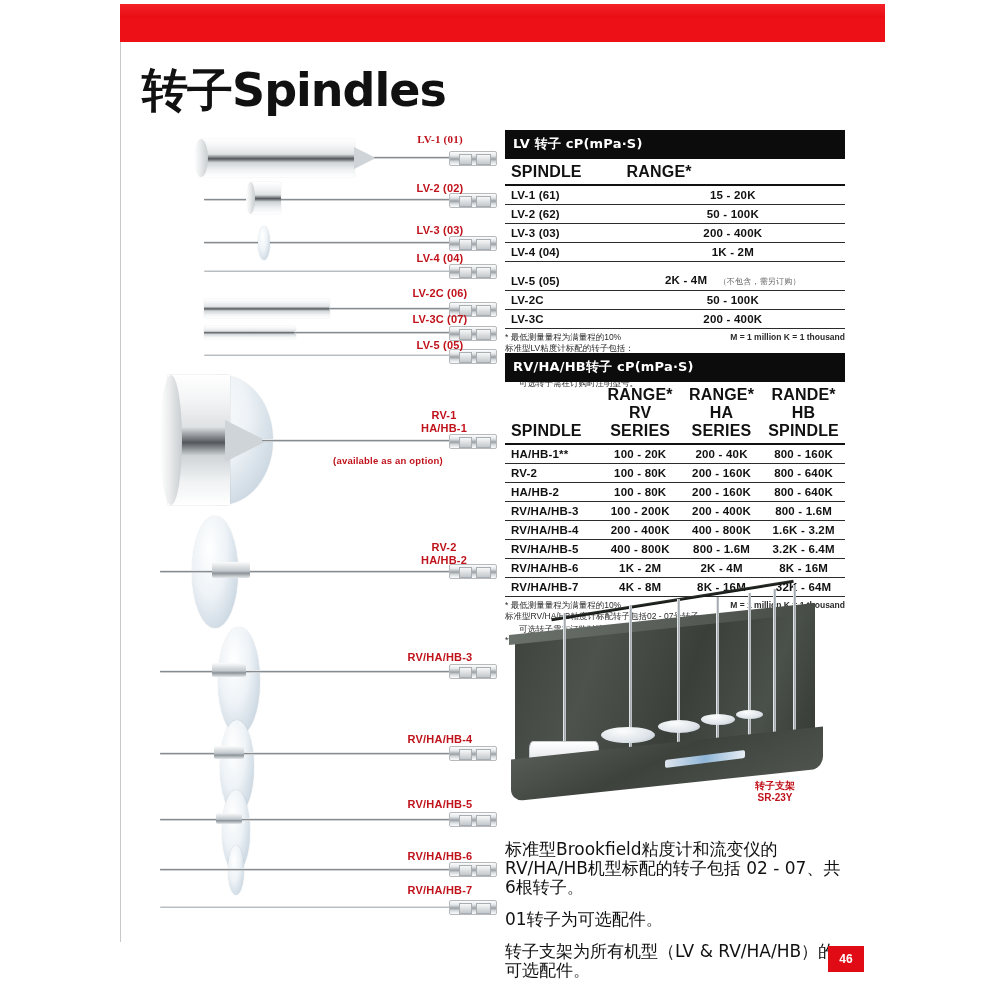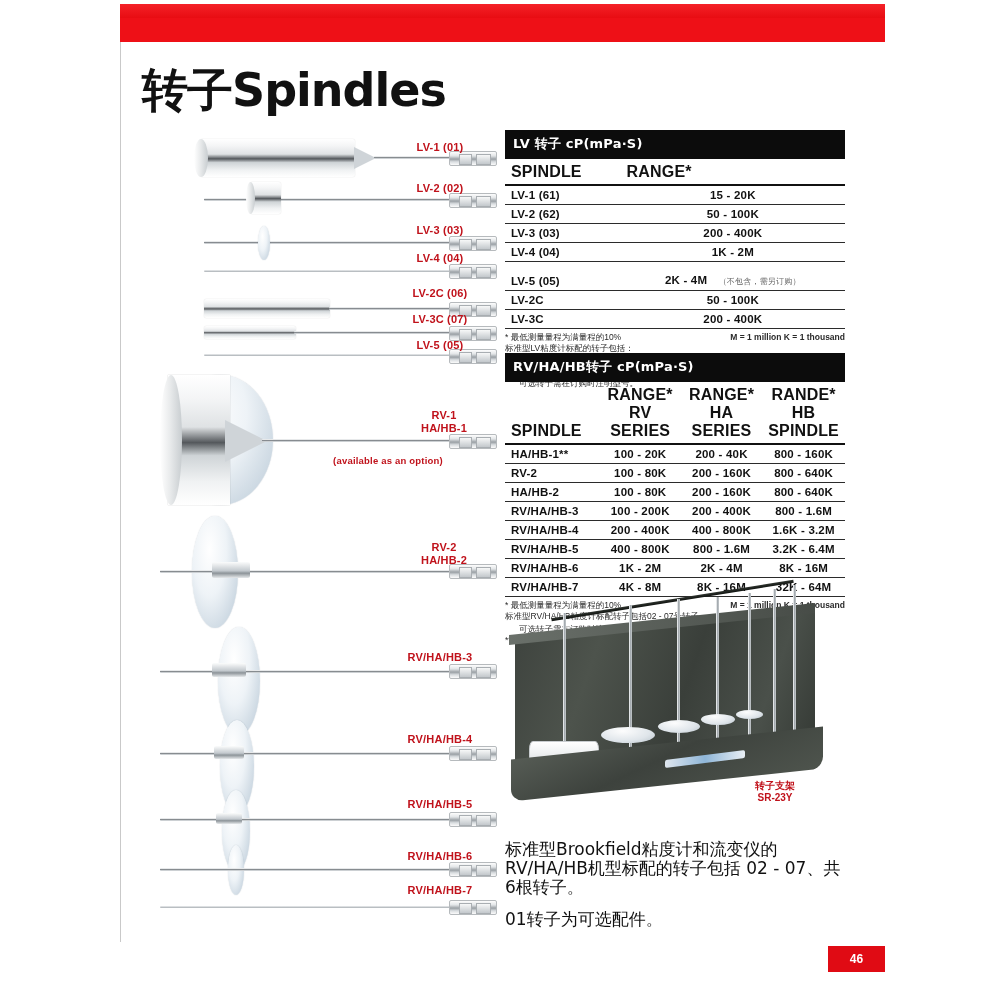--- a/index.html
+++ b/index.html
@@ -169,21 +169,21 @@
     font-size:17px;color:#111;line-height:19px;
     font-family:"DejaVu Sans","Liberation Sans",sans-serif;
   }
   .body-copy p{margin:0 0 13px 0;}
   .footer-note{
     position:absolute;left:148px;top:945px;width:310px;
     font-size:10px;color:#3a3a3a;line-height:14px;
     font-family:"DejaVu Sans","Liberation Sans",sans-serif;
   }
   .page-num{
-    position:absolute;left:828px;top:946px;width:57px;height:26px;
+    position:absolute;left:828px;top:946px;width:36px;height:26px;
     background:#e00b14;color:#fff;font-size:12px;font-weight:bold;
     display:flex;align-items:center;justify-content:center;
   }
 </style>
 </head>
 <body>
 
 <div class="page">
 
   <div class="top-bar">
@@ -193,21 +193,21 @@
 
   <div class="page-title">转子Spindles</div>
 
   <div>
 
     <div class="cyl" style="left:200px;top:139px;width:155px;height:38px;"></div>
     <div class="cyl-cap" style="left:194px;top:139px;width:14px;height:38px;"></div>
     <div class="cone" style="left:354px;top:147px;border-top-width:11px;border-bottom-width:11px;border-left-width:22px;"></div>
     <div class="shaft" style="left:374px;top:156px;width:82px;"></div>
     <div class="coupler" style="left:449px;top:151px;"></div>
-    <div class="red-label" style="left:392px;top:141px;width:96px;">LV-1 (01)</div>
+    <div class="red-label" style="left:392px;top:133px;width:96px;font-family:Liberation Serif, serif;">LV-1 (01)</div>
 
     <div class="shaft" style="left:204px;top:198px;width:250px;"></div>
     <div class="cyl" style="left:250px;top:182px;width:31px;height:32px;"></div>
     <div class="cyl-cap" style="left:246px;top:182px;width:9px;height:32px;"></div>
     <div class="coupler" style="left:449px;top:193px;"></div>
     <div class="red-label" style="left:392px;top:182px;width:96px;">LV-2 (02)</div>
 
     <div class="shaft" style="left:204px;top:241px;width:250px;"></div>
     <div class="disc" style="left:258px;top:226px;width:12px;height:34px;"></div>
     <div class="coupler" style="left:449px;top:236px;"></div>
@@ -460,17 +460,18 @@
 
     <div class="rack-label">
       <div>转子支架</div>
       <div>SR-23Y</div>
     </div>
   </div>
 
   <div class="body-copy">
     <p>标准型Brookfield粘度计和流变仪的RV/HA/HB机型标配的转子包括 02 - 07、共6根转子。</p>
     <p>01转子为可选配件。</p>
+    <p>转子支架为所有机型（LV &amp; RV/HA/HB）的可选配件。</p>
   </div>
 
   <div class="page-num">46</div>
 
 </div>
 
 </body></html>

